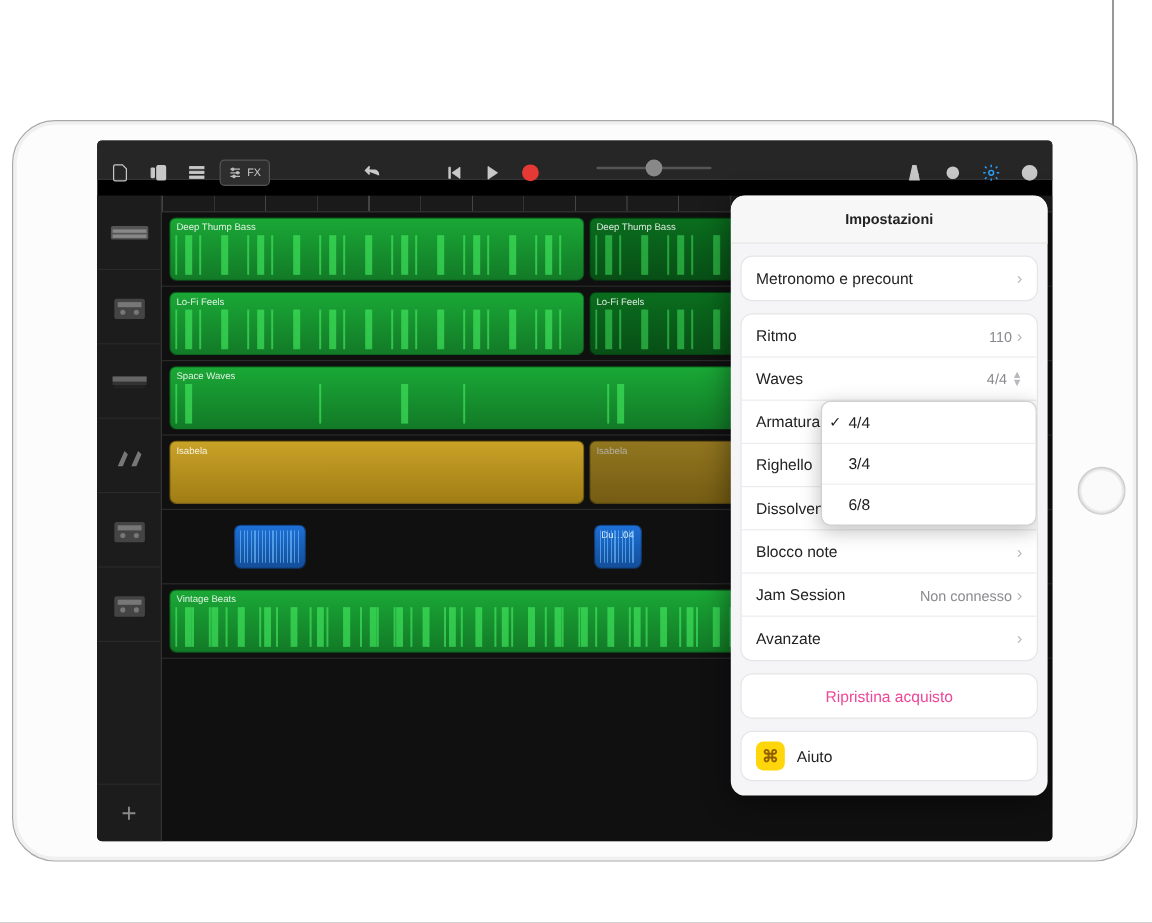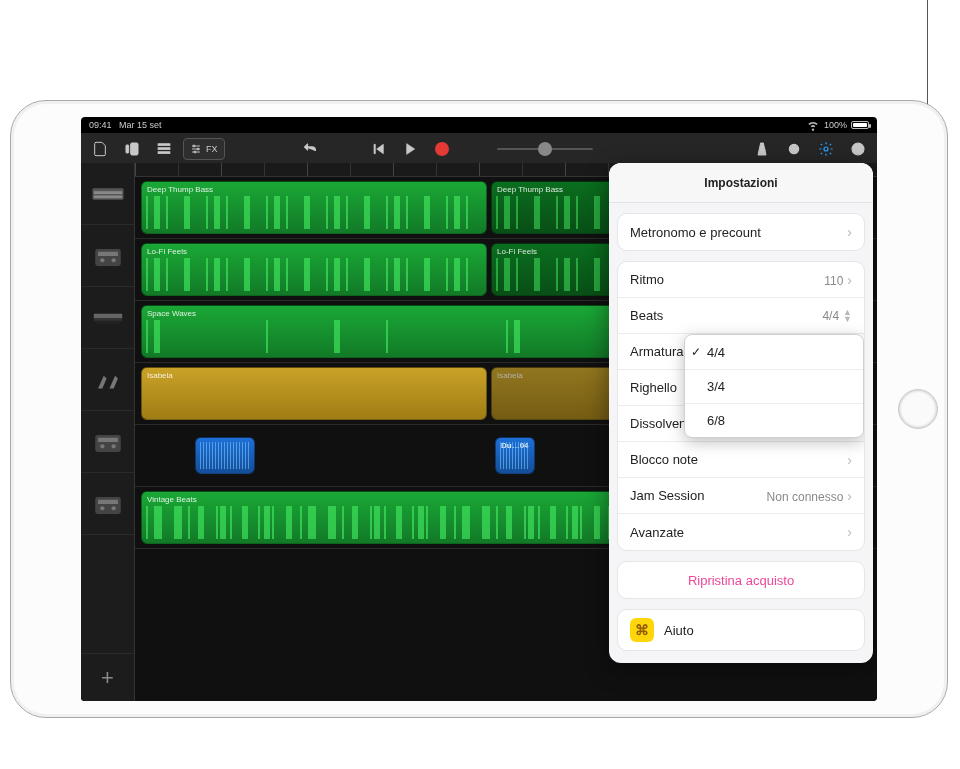--- a/index.html
+++ b/index.html
@@ -85,21 +85,21 @@
   }
   .batt::after{content:"";position:absolute;right:-3px;top:2px;width:2px;height:4px;background:#bbb;border-radius:1px;}
   .batt .fill{position:absolute;inset:1px;background:#fff;border-radius:1px;}
 
   
   .toolbar {
     height: 30px;
     background: #262626;
     border-bottom:1px solid #333;
     display:flex;
-    align-items:center;
+    align-items:flex-start;
     padding: 16px 6px;
     gap: 6px;
     color:#d0d0d0;
   }
   .tbtn {
     width:26px;height:22px;
     display:flex;align-items:center;justify-content:center;
     border-radius:4px;
     font-size:12px;
   }
@@ -137,21 +137,21 @@
   .lane {
     height:62px;border-bottom:1px solid #2a2a2a;position:relative;
   }
   .clip {
     position:absolute;top:4px;bottom:4px;border-radius:6px;border:1px solid rgba(0,0,0,.4);
     font-size:8px;color:rgba(255,255,255,.85);padding:3px 5px;
   }
   .clip.green{background:linear-gradient(#1aa836,#127a27);}
   .clip.green.dark{background:linear-gradient(#0a6e1e,#084f16);}
   .clip.yellow{background:linear-gradient(#c9a227,#a07d15);}
-  .clip.blue{background:linear-gradient(#1e6fd6,#134e99);top:12px;bottom:12px;font-weight:bold;}
+  .clip.blue{background:linear-gradient(#1e6fd6,#134e99);top:12px;bottom:12px;}
   .midi {
     position:absolute;inset:14px 4px 4px 4px;
     background-image:
       linear-gradient(to right,#3fe25b 0,#3fe25b 2px,transparent 2px),
       linear-gradient(to right,transparent 0,transparent 8px,#3fe25b 8px,#3fe25b 14px,transparent 14px);
     background-size: 20px 6px, 30px 6px;
     background-repeat: repeat;
     opacity:.7;
   }
   .clip.green.dark .midi { opacity:.55;}
@@ -228,36 +228,20 @@
 
 <div class="callout-line"></div>
 <div class="callout-branch"></div>
 <div class="callout-branch2"></div>
 
 <div class="ipad">
   <div class="home-btn"></div>
 
   <div class="screen">
 
-    <div class="status">
-      <div>
-        <span>09:41</span>
-        &nbsp;
-        <span>Mar 15 set</span>
-      </div>
-      <div class="right">
-        <svg class="icon-sm" viewBox="0 0 24 24">
-            <path fill="#bbb" d="M12 18a2 2 0 100 4 2 2 0 000-4zm-4-4a6 6 0 018 0l-2 2a3 3 0 00-4 0zm-4-4a12 12 0 0116 0l-2 2a9 9 0 00-12 0z"></path>
-          </svg>
-        <span>100%</span>
-        <span class="batt">
-            <span class="fill"></span>
-          </span>
-      </div>
-    </div>
 
     <div class="toolbar">
       <div class="tbtn">
           <svg viewBox="0 0 24 24">
             <path d="M6 2h9l5 5v13a2 2 0 01-2 2H6a2 2 0 01-2-2V4a2 2 0 012-2z" fill="none" stroke-width="1.5"></path>
           </svg>
         </div>
       <div class="tbtn">
           <svg viewBox="0 0 24 24" fill="none" stroke-width="1.5">
             <rect x="3" y="6" width="4" height="12" rx="1"></rect>
@@ -423,21 +407,21 @@
 
       <div class="group">
         <div class="row">
           <span>Ritmo</span>
           <span class="val">
               <span>110</span>
               <span class="chev">›</span>
             </span>
         </div>
         <div class="row">
-          <span>Beats</span>
+          <span>Waves</span>
           <span class="val">
             <span>4/4</span>
             <span class="updown">▲<br>▼</span>
           </span>
         </div>
         <div class="row" style="position:relative">
           <span>Armatura</span>
 
           <div class="metro-menu">
             <div class="opt sel">

